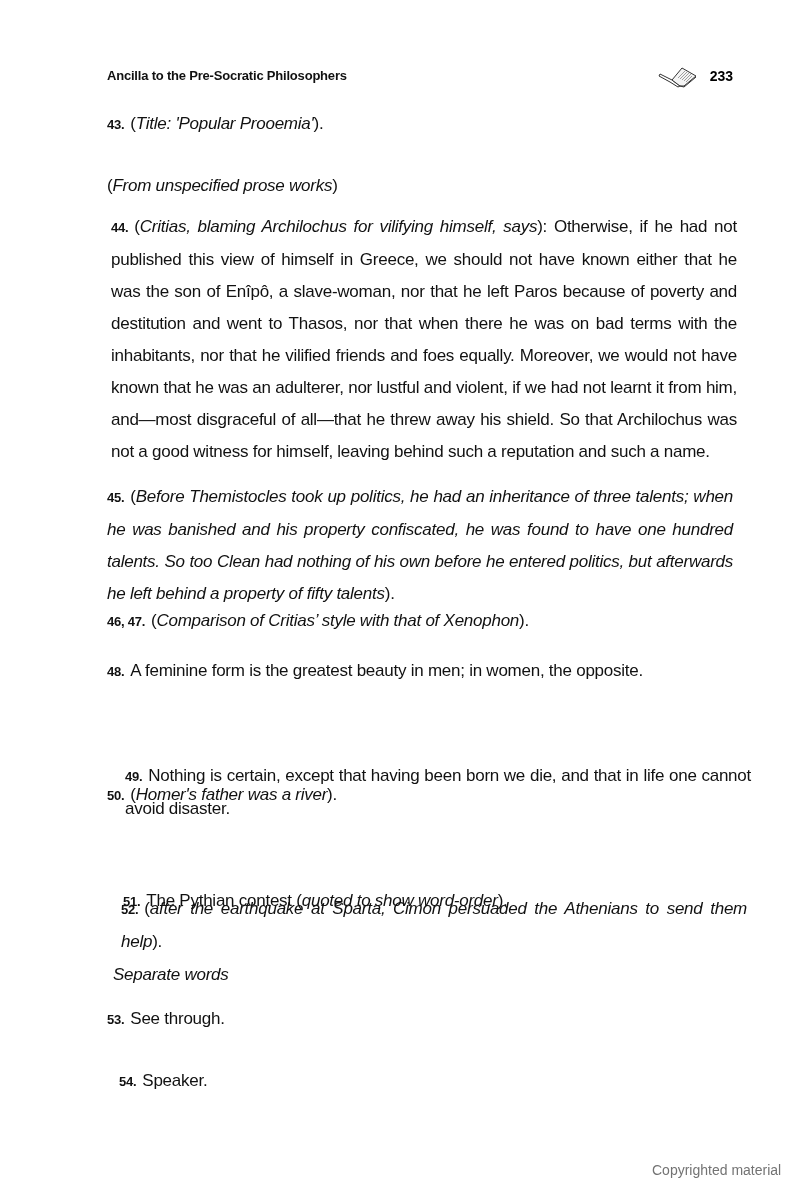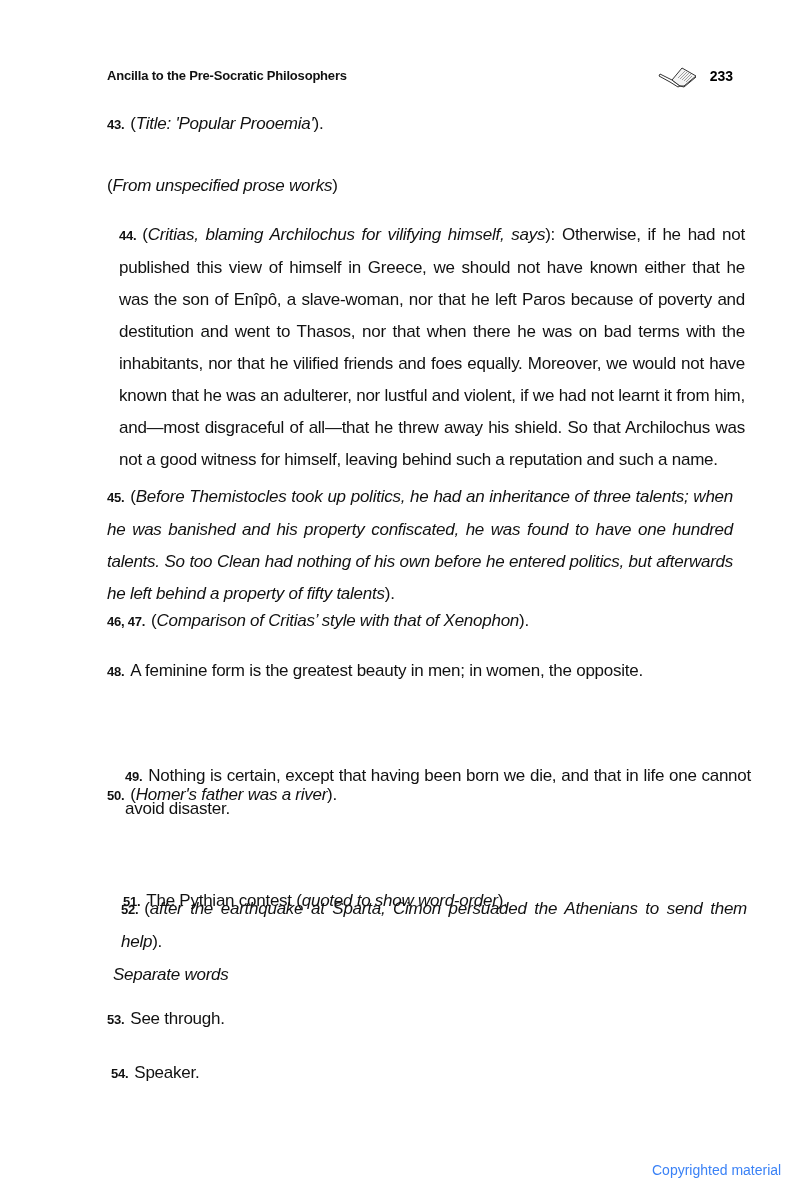--- a/index.html
+++ b/index.html
@@ -66,21 +66,21 @@
       font-weight: bold;
       font-size: 13px;
       margin-right: 6px;
     }
     .it { font-style: italic; }
     .copyright {
       position: absolute;
       left: 652px;
       top: 1162px;
       font-size: 14px;
-      color: #3b82f6;
+      color: #737373;
       font-family: "Liberation Sans", sans-serif;
     }
   </style>
 </head>
 <body>
 
 <div class="page">
 
   <div class="running-head">
     <span class="running-title">Ancilla to the Pre-Socratic Philosophers</span>
@@ -96,21 +96,21 @@
   </div>
 
   <p class="block nojust" style="top:108px; margin:0;">
     <span class="num">43.</span><span>(</span><span class="it">Title: 'Popular Prooemia'</span><span>).</span>
   </p>
 
   <p class="block nojust" style="top:170px; margin:0;">
     <span>(</span><span class="it">From unspecified prose works</span><span>)</span>
   </p>
 
-  <p class="block" style="top:207px; margin:12px;">
+  <p class="block" style="top:207px; margin:4px;">
     <span class="num">44.</span><span>(</span><span class="it">Critias, blaming Archilochus for vilifying himself, says</span><span>): Otherwise, if he had not published this view of himself in Greece, we should not have known either that he was the son of Enîpô, a slave-woman, nor that he left Paros because of poverty and destitution and went to Thasos, nor that when there he was on bad terms with the inhabitants, nor that he vilified friends and foes equally. Moreover, we would not have known that he was an adulterer, nor lustful and violent, if we had not learnt it from him, and—most disgraceful of all—that he threw away his shield. So that Archilochus was not a good witness for himself, leaving behind such a reputation and such a name.</span>
   </p>
 
   <p class="block" style="top:481px; margin:0;">
     <span class="num">45.</span><span>(</span><span class="it">Before Themistocles took up politics, he had an inheritance of three talents; when he was banished and his property confiscated, he was found to have one hundred talents. So too Clean had nothing of his own before he entered politics, but afterwards he left behind a property of fifty talents</span><span>).</span>
   </p>
 
   <p class="block nojust" style="top:605px; margin:0;">
     <span class="num">46, 47.</span><span>(</span><span class="it">Comparison of Critias’ style with that of Xenophon</span><span>).</span>
   </p>
@@ -134,19 +134,19 @@
   <p class="block" style="top:879px; margin:14px;">
     <span class="num">52.</span><span>(</span><span class="it">after the earthquake at Sparta, Cimon persuaded the Athenians to send them help</span><span>).</span>
   </p>
 
   <p class="block nojust it" style="top:953px; margin:6px;">Separate words</p>
 
   <p class="block nojust" style="top:1003px; margin:0;">
     <span class="num">53.</span><span>See through.</span>
   </p>
 
-  <p class="block nojust" style="top:1053px; margin:4px;">
+  <p class="block nojust" style="top:1053px; margin:12px;">
     <span class="num">54.</span><span>Speaker.</span>
   </p>
 
 </div>
 
 <div class="copyright">Copyrighted material</div>
 
 </body></html>

